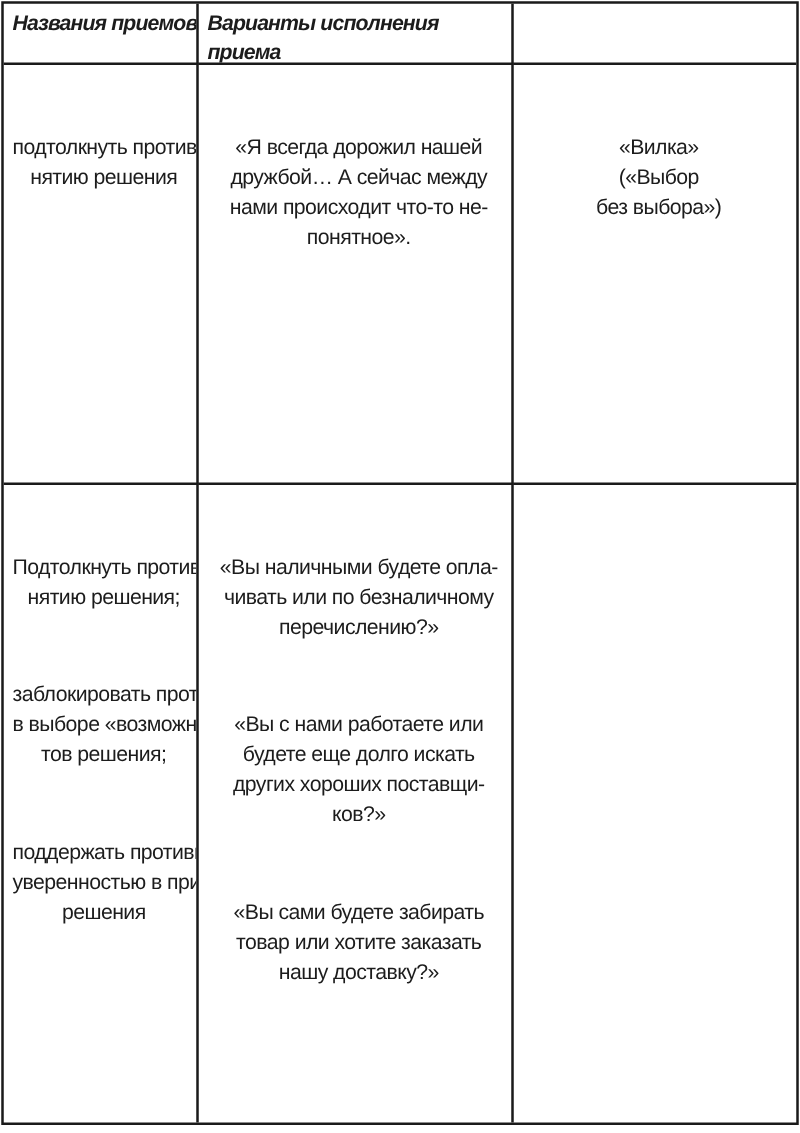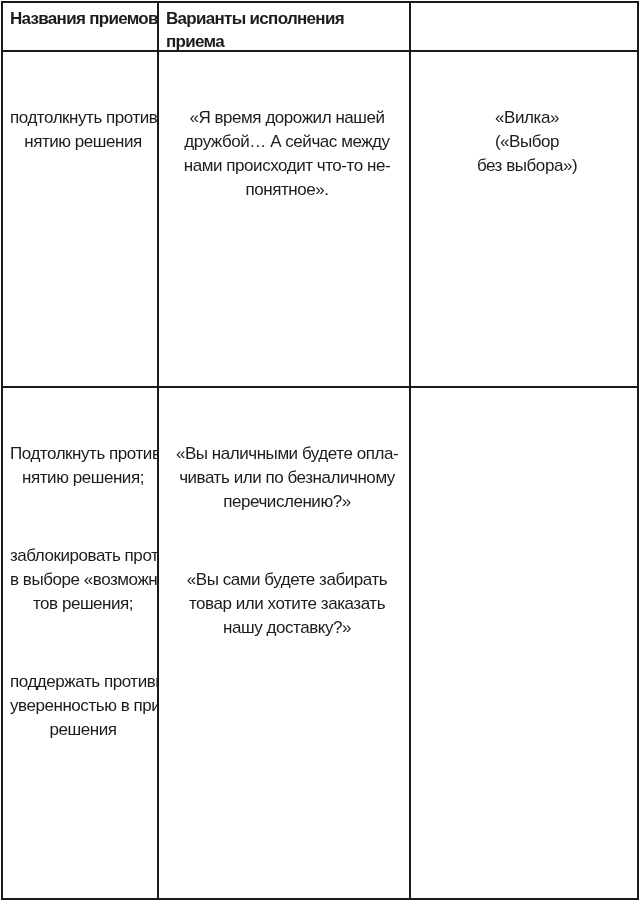--- a/index.html
+++ b/index.html
@@ -40,20 +40,21 @@
     white-space: pre;
     overflow: hidden;
   }
   .cell:nth-child(3n) { border-right: none; }
   .cell:nth-child(n+7) { border-bottom: none; }
   .head {
     font-weight: 700;
     line-height: 23px;
     padding-top: 4px;
     letter-spacing: -0.7px;
+    font-style: italic;
   }
   .cell p { margin: 0 0 6px 0; padding: 0; text-align: center; }
 </style>
 </head>
 <body>
 
 <div class="page">
   <div class="tbl">
 
     <div class="cell head">Названия приемов</div>
@@ -62,21 +63,21 @@
 
     <div class="cell">
       <p>«Взять
 на ценности»</p>
     </div>
     <div class="cell">
       <p>подтолкнуть противника к при-
 нятию решения</p>
     </div>
     <div class="cell">
-      <p>«Я время дорожил нашей
+      <p>«Я всегда дорожил нашей
 дружбой… А сейчас между
 нами происходит что-то не-
 понятное».</p>
       
     </div>
 
     <div class="cell">
       <p>«Вилка»
 («Выбор
 без выбора»)</p>
@@ -88,20 +89,24 @@
 в выборе «возможных» вариан-
 тов решения;</p>
       <p>поддержать противника своей
 уверенностью в принятии
 решения</p>
     </div>
     <div class="cell">
       <p>«Вы наличными будете опла-
 чивать или по безналичному
 перечислению?»</p>
+      <p>«Вы с нами работаете или
+будете еще долго искать
+других хороших поставщи-
+ков?»</p>
       <p>«Вы сами будете забирать
 товар или хотите заказать
 нашу доставку?»</p>
       
       
     </div>
 
   </div>
 </div>
 

